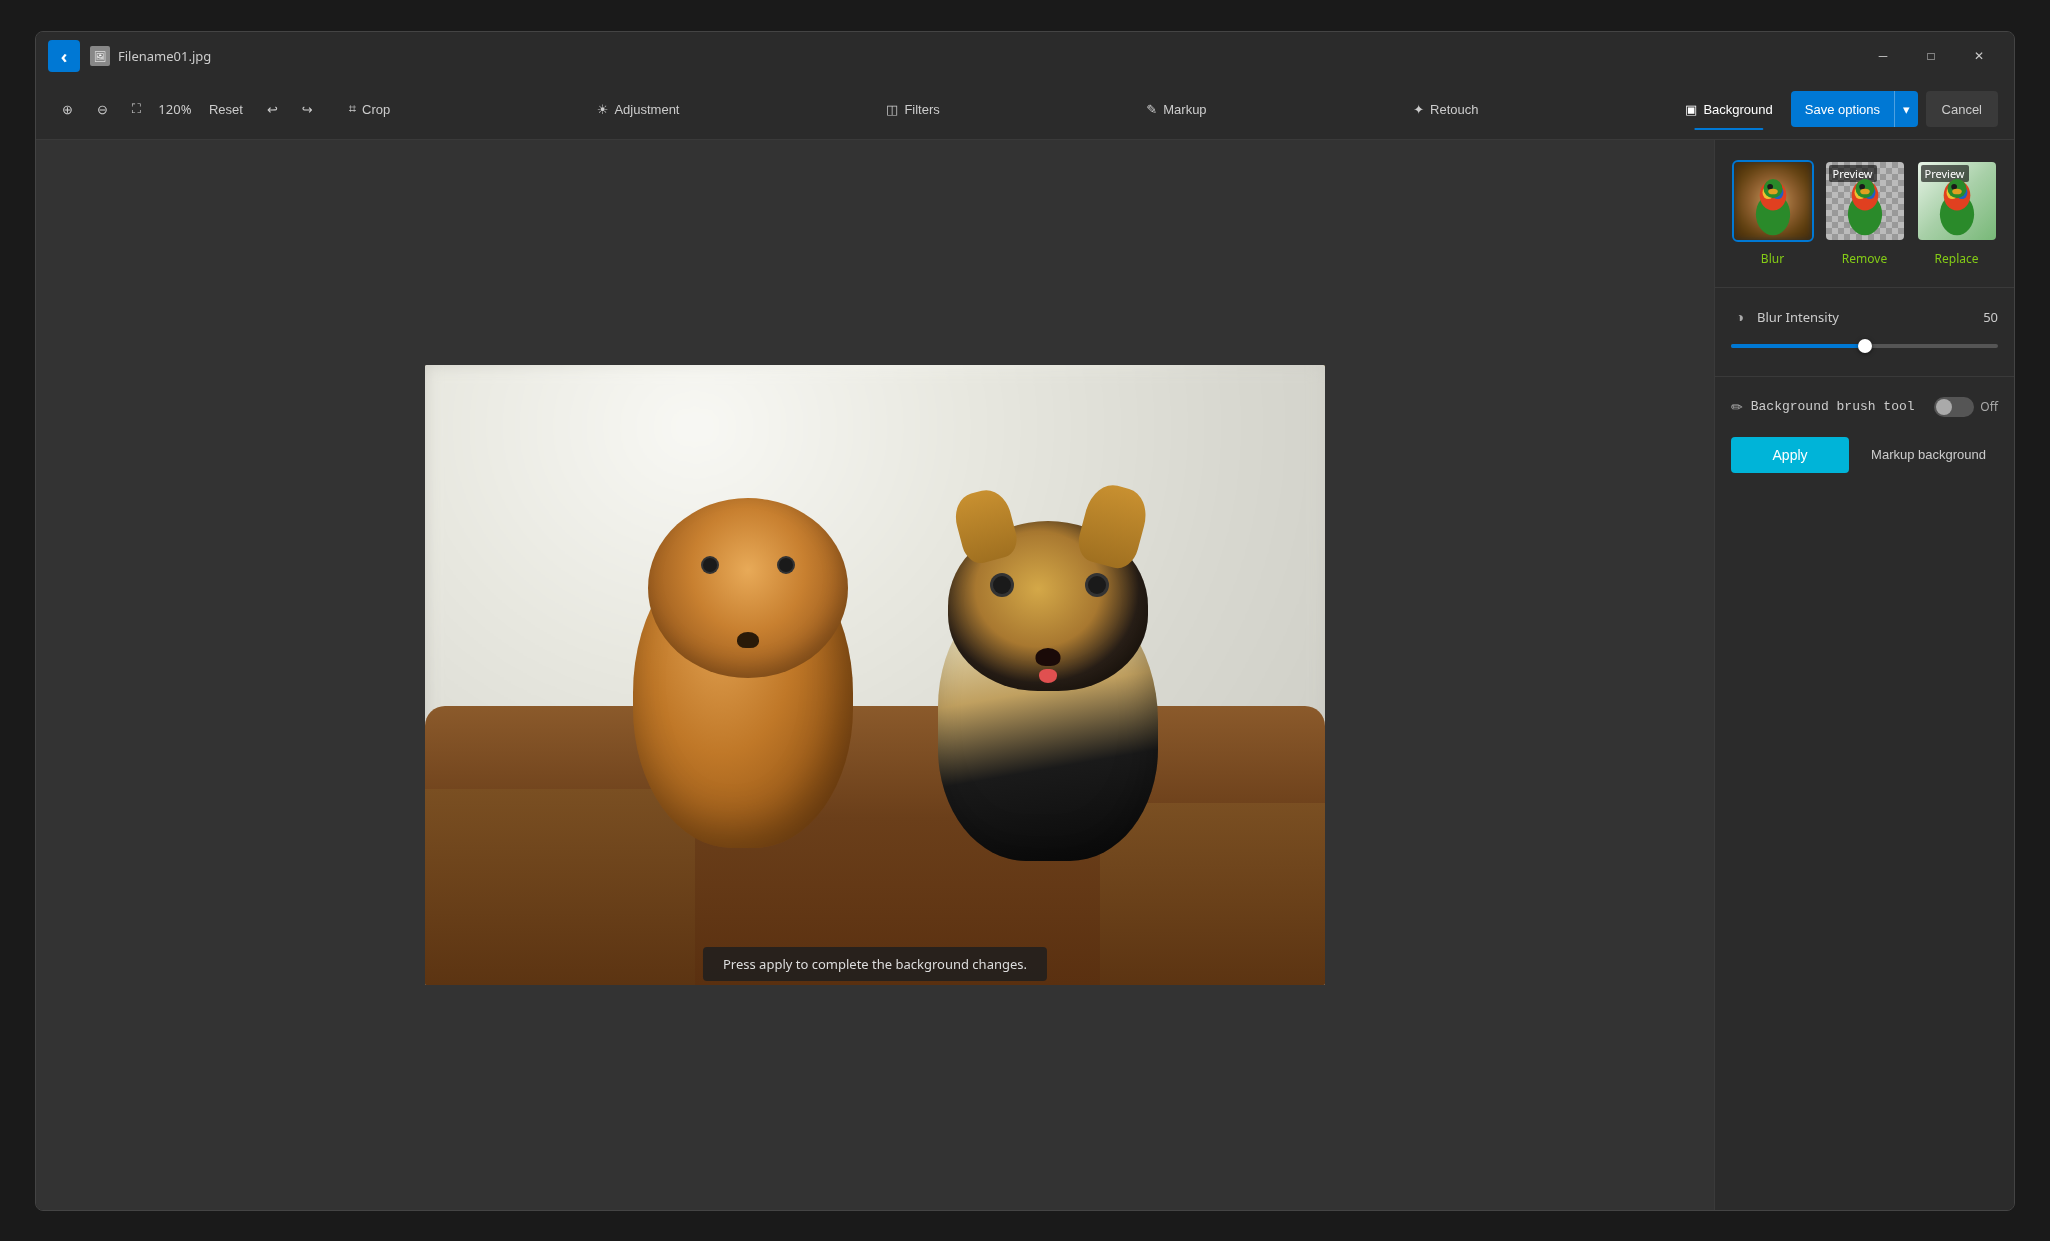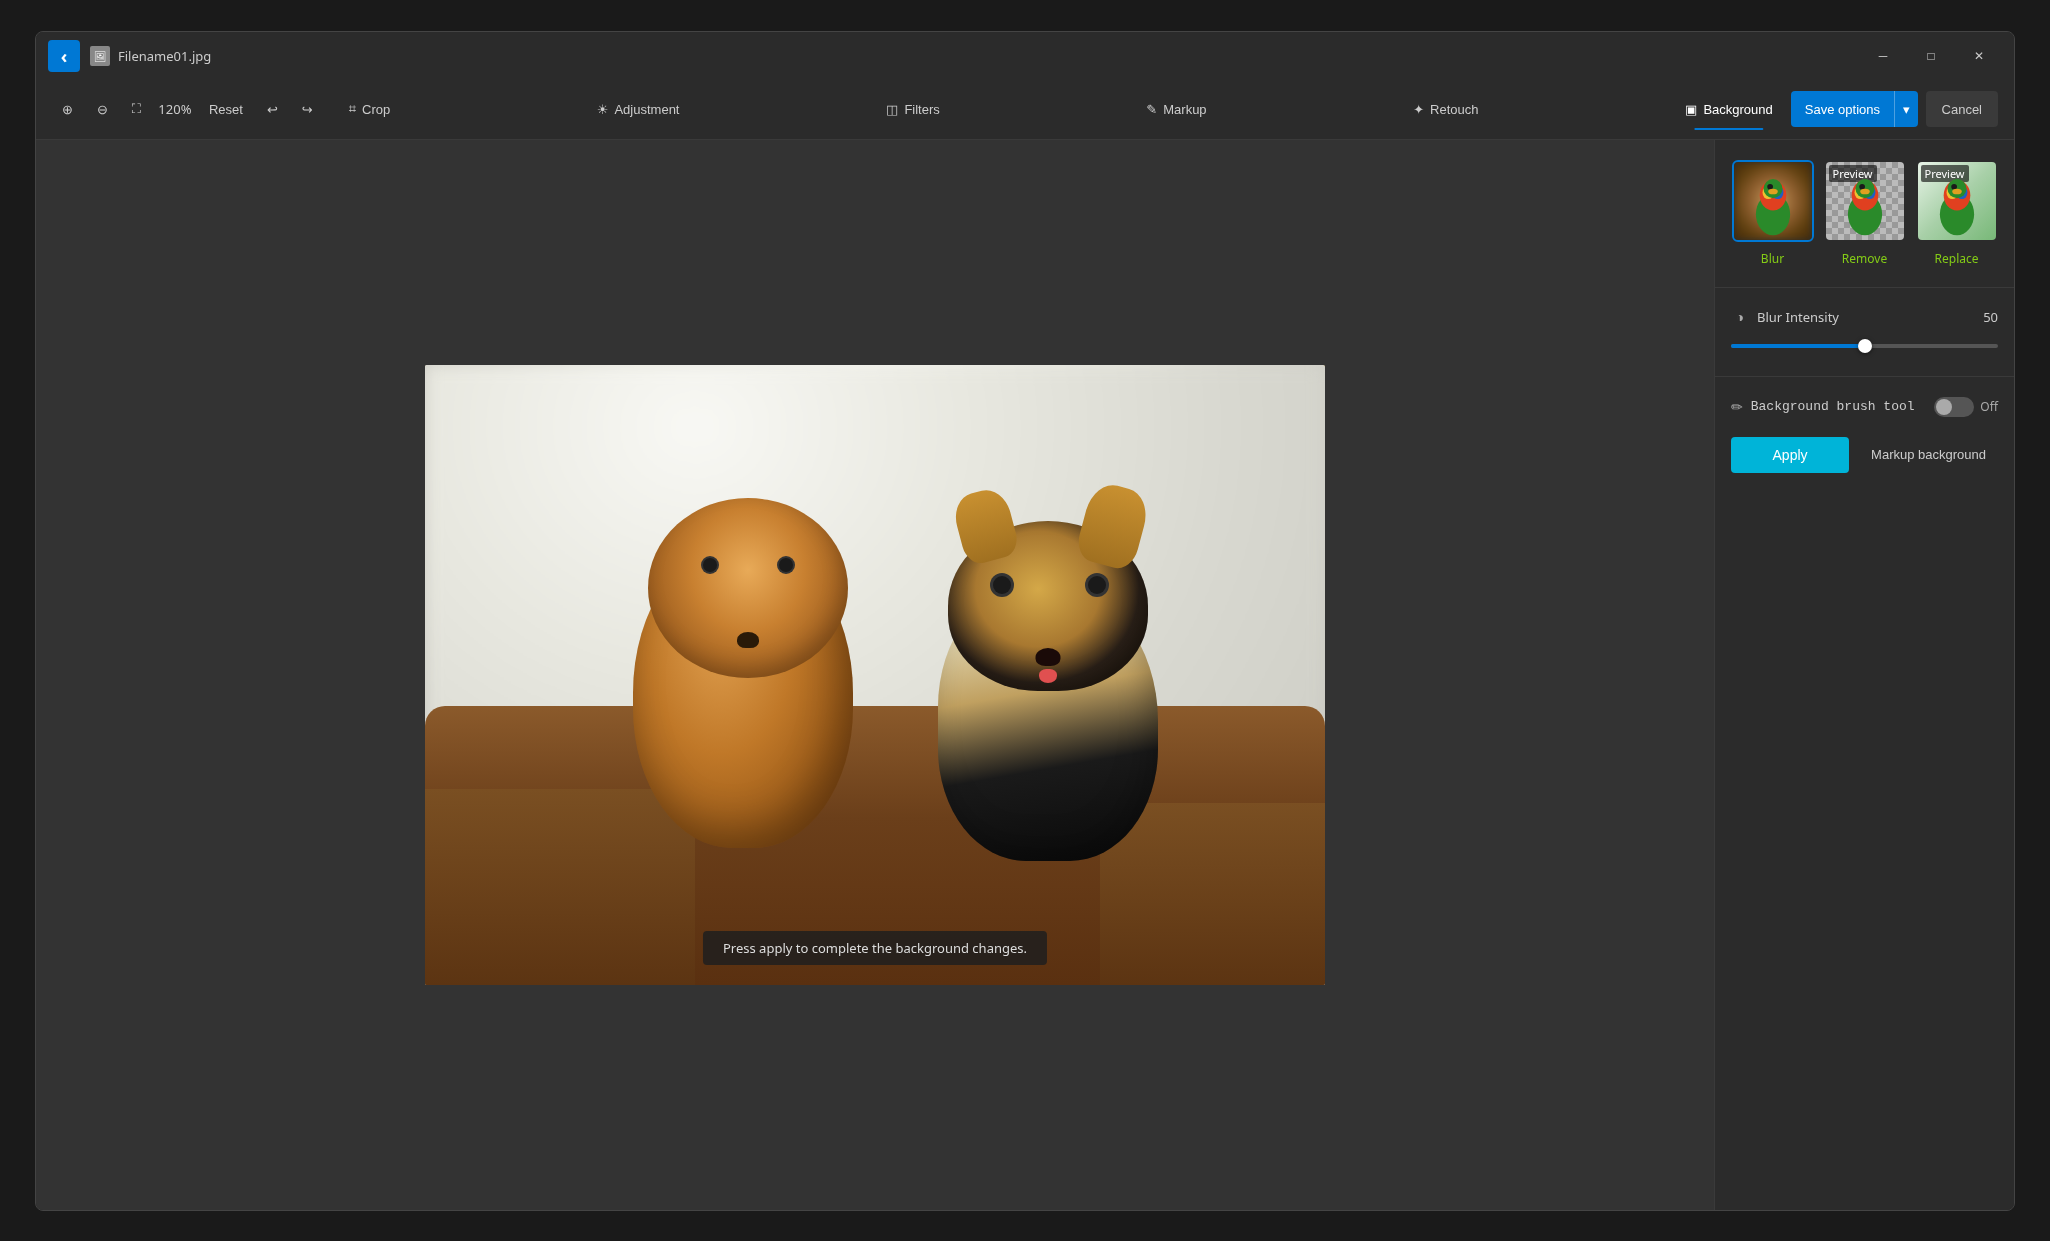--- a/index.html
+++ b/index.html
@@ -258,21 +258,21 @@
       position: absolute;
       bottom: 0;
       right: -5%;
       width: 30%;
       height: 65%;
       background: linear-gradient(180deg, #7a4f22 0%, #5c3412 100%);
       border-radius: 15px 15px 0 0;
     }
     .hint-text {
       position: absolute;
-      bottom: 20px;
+      bottom: 4px;
       left: 50%;
       transform: translateX(-50%);
       background: rgba(30,30,30,0.85);
       color: #ddd;
       padding: 8px 20px;
       border-radius: 4px;
       font-size: 13px;
       white-space: nowrap;
     }
 

